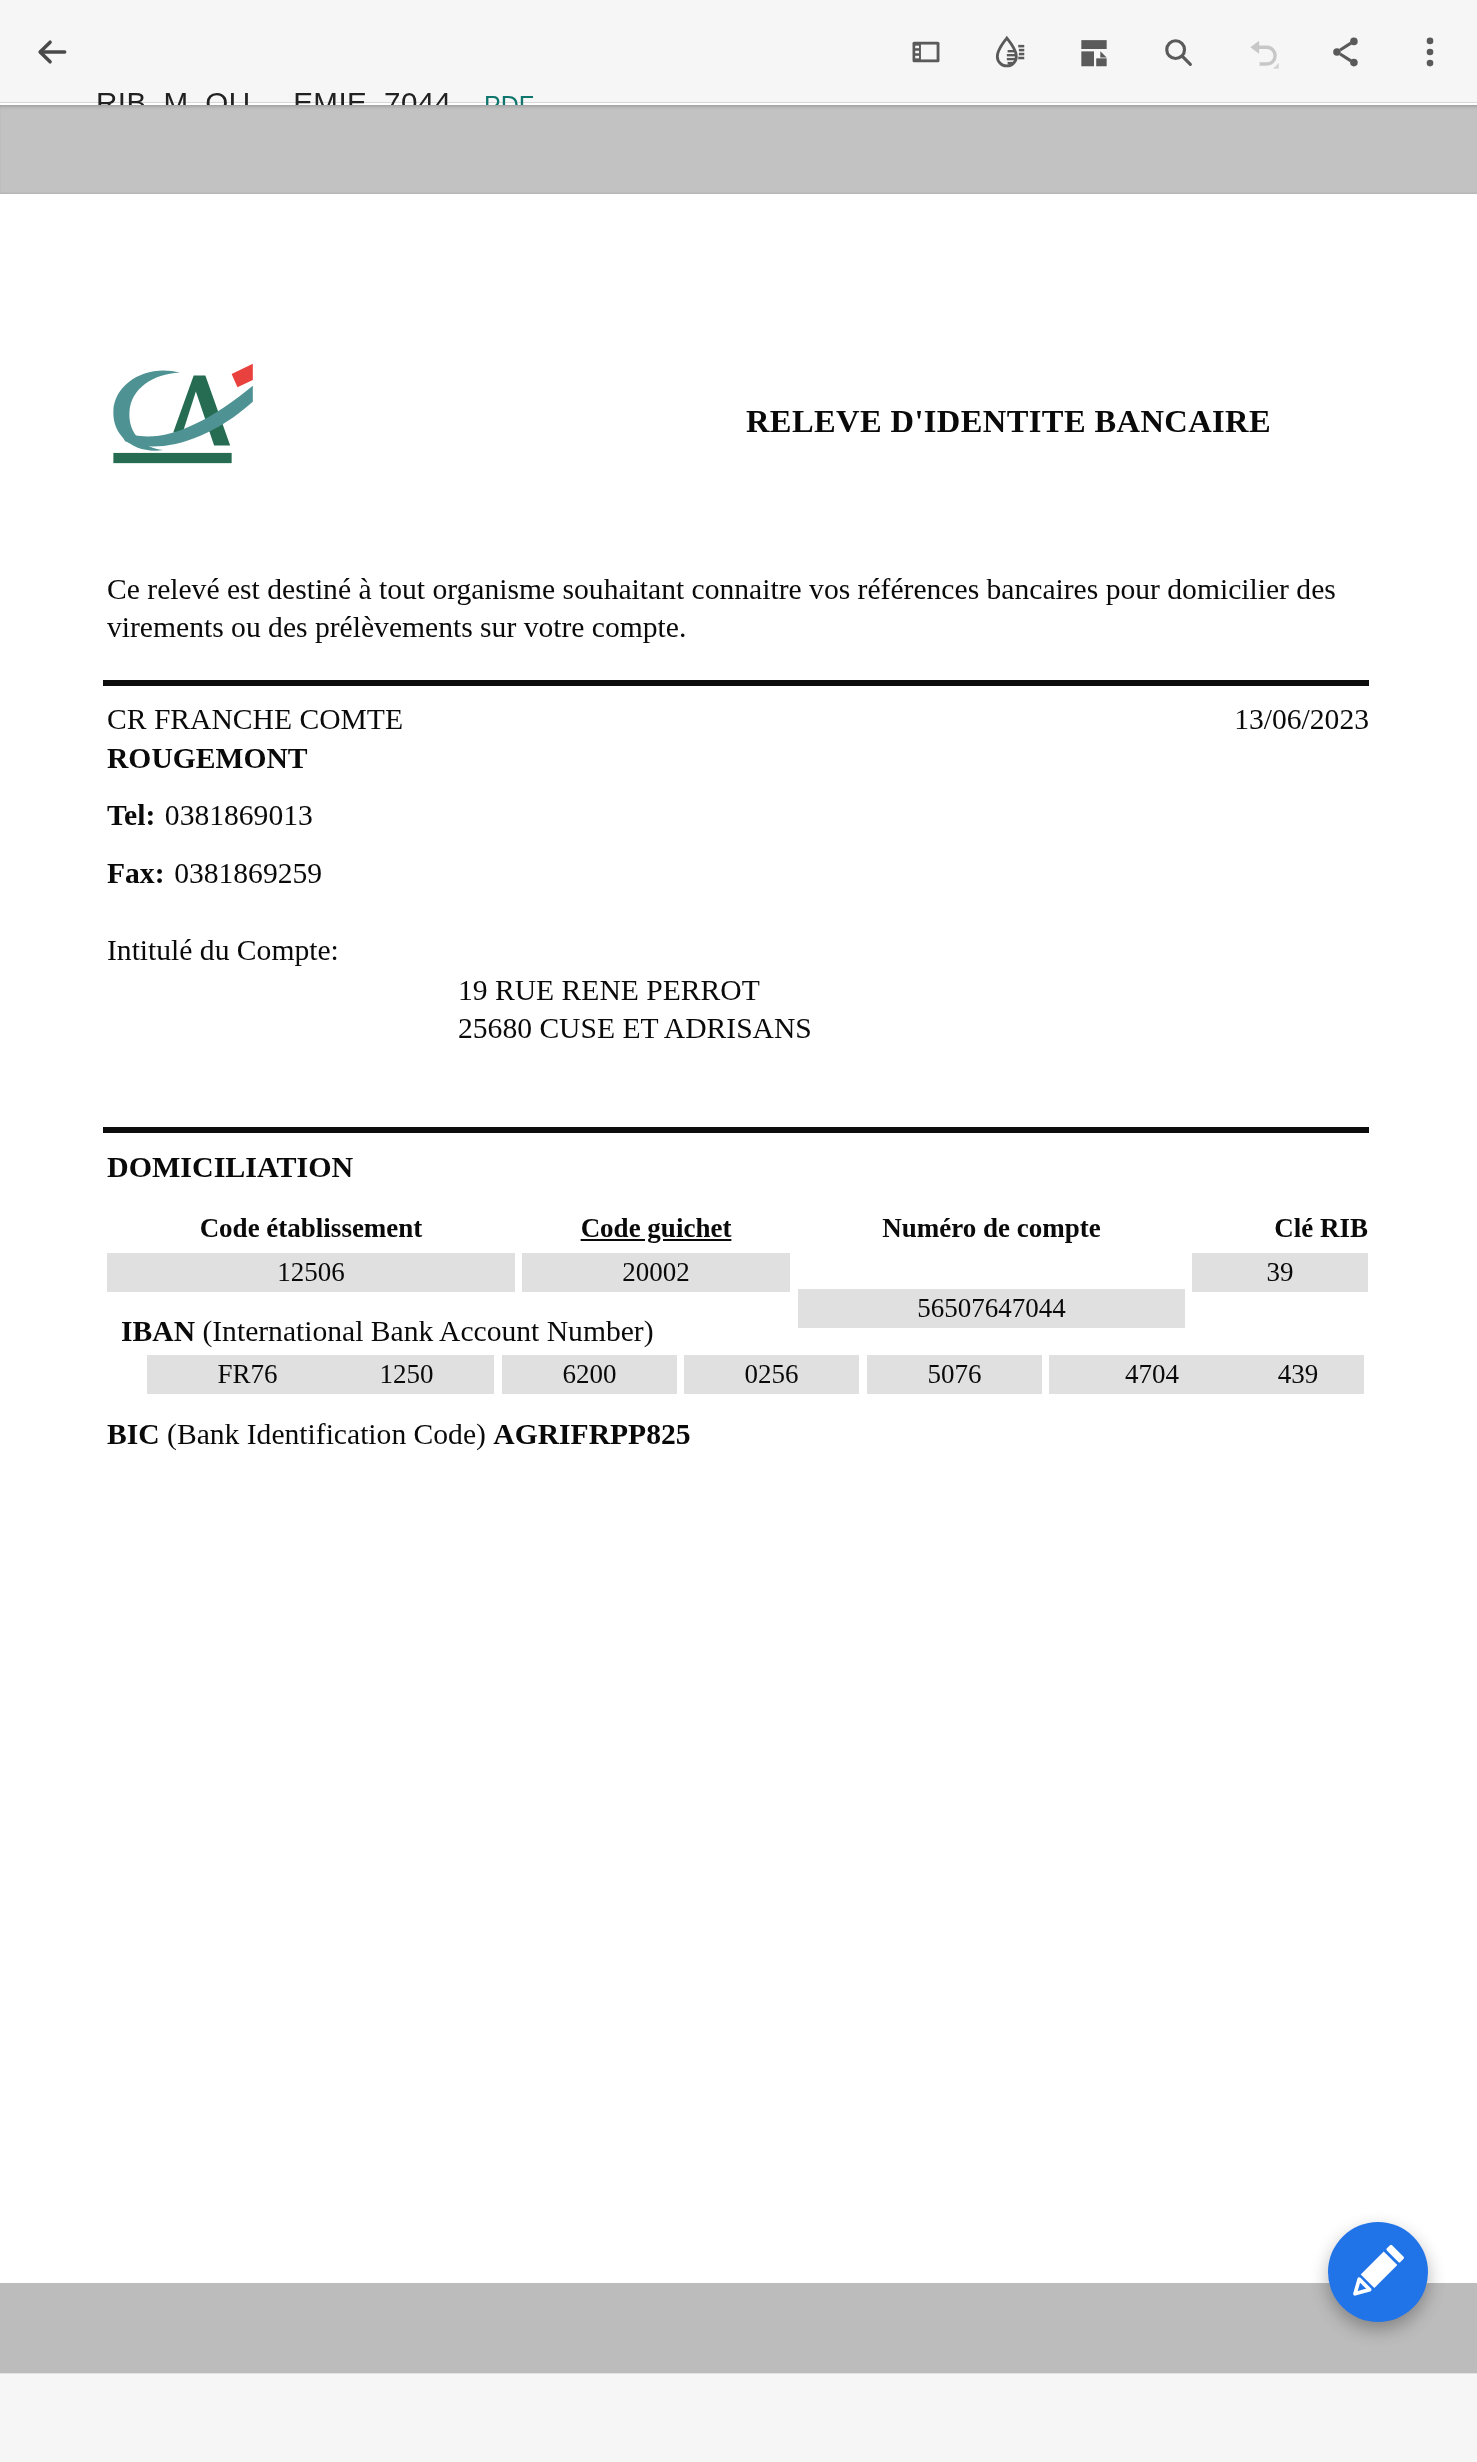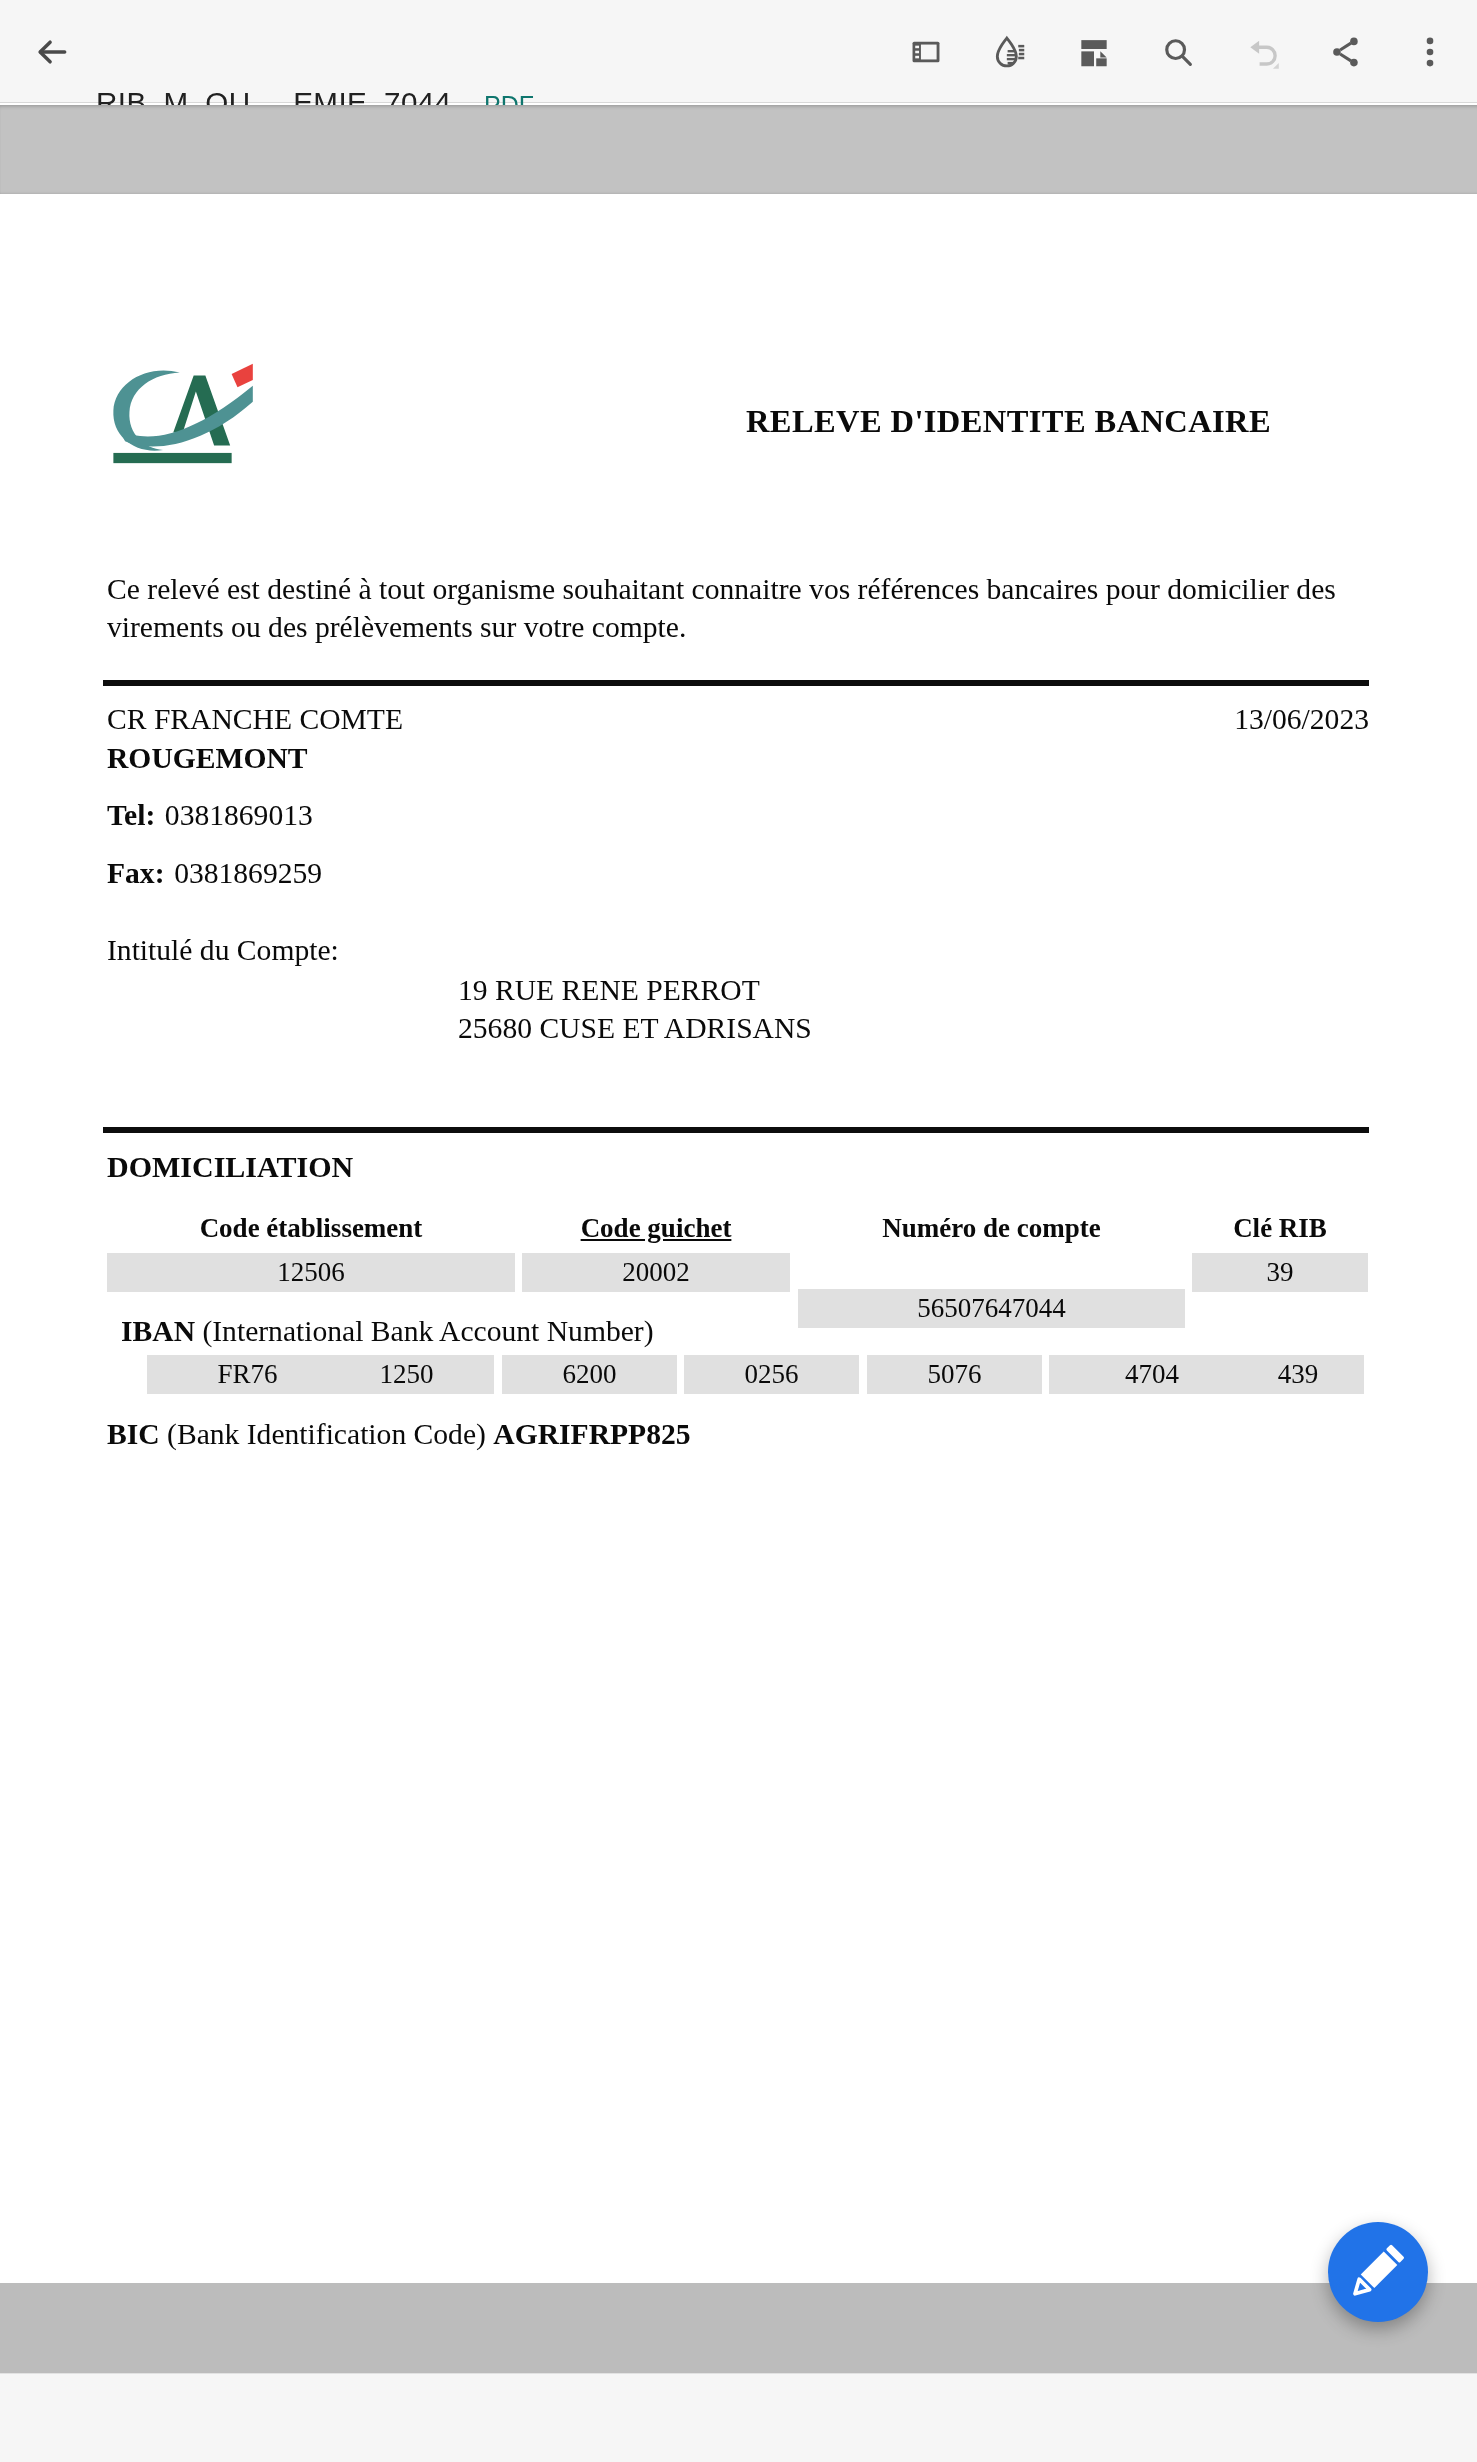--- a/index.html
+++ b/index.html
@@ -225,21 +225,21 @@
     <div>25680 CUSE ET ADRISANS</div>
   </div>
 
   <div class="rule" style="left:103px; top:1127px; width:1266px;"></div>
 
   <div class="dom-heading">DOMICILIATION</div>
 
   <div class="thead" style="left:107px;  width:408px;">Code établissement</div>
   <div class="thead" style="left:522px;  width:268px;text-decoration:underline;">Code guichet</div>
   <div class="thead" style="left:798px; width:387px;">Numéro de compte</div>
-  <div class="thead" style="left:1192px; width:176px;">Clé RIB</div>
+  <div class="thead" style="left:1192px; width:176px;text-align:right;">Clé RIB</div>
 
   <div class="tcell" style="left:107px;  width:408px;">12506</div>
   <div class="tcell" style="left:522px;  width:268px;">20002</div>
   <div class="tcell" style="left:798px; width:387px;margin-top:36px;">56507647044</div>
   <div class="tcell" style="left:1192px; width:176px;">39</div>
 
   <div class="iban-label">
     <span class="bold">IBAN</span><span> (International Bank Account Number)</span>
   </div>
 

